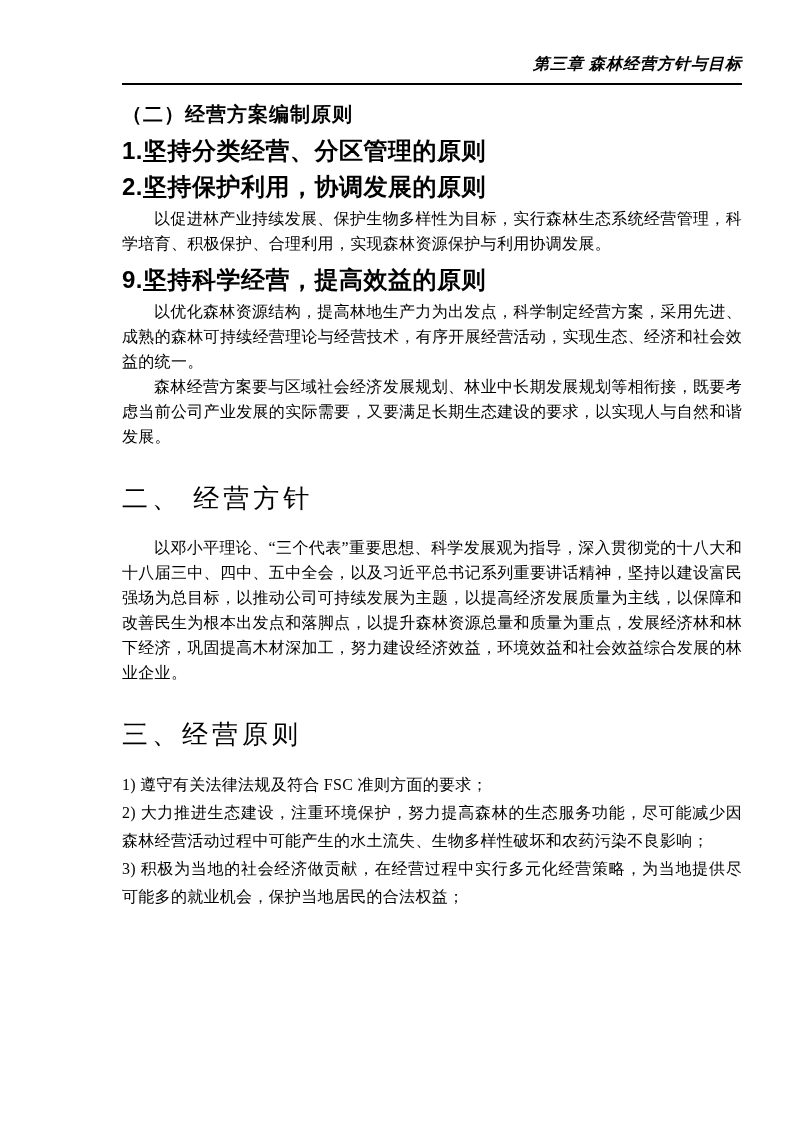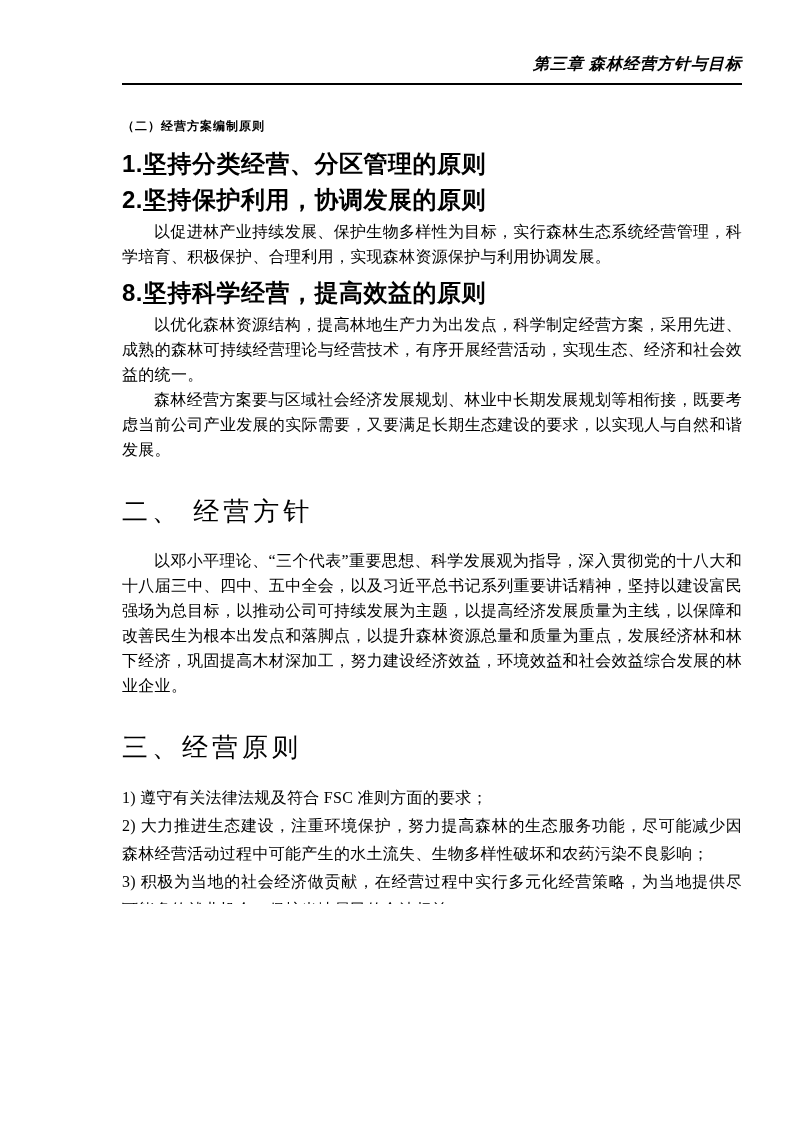--- a/index.html
+++ b/index.html
@@ -28,26 +28,26 @@
   }
   .header-text {
     font-size: 16px;
     font-weight: bold;
     font-style: italic;
     letter-spacing: 1px;
     line-height: 20px;
     font-family: "Liberation Serif", serif;
   }
   .subsection-title {
-    margin-top: 29px;
-    font-size: 12px;
+    margin-top: 16px;
+    font-size: 20px;
     font-weight: bold;
     letter-spacing: 1px;
     line-height: 26px;
-    font-family: Liberation Mono, monospace;
+    font-family: Liberation Sans, sans-serif;
   }
   .principle-heading {
     margin-top: 12px;
     margin-bottom: 7px;
     font-size: 24px;
     font-weight: bold;
     letter-spacing: 0.5px;
     line-height: 24px;
     font-family: "Liberation Sans", sans-serif;
   }
@@ -105,21 +105,21 @@
     <div class="principle-block">
       <div class="principle-heading">1.坚持分类经营、分区管理的原则</div>
     </div>
 
     <div class="principle-block">
       <div class="principle-heading">2.坚持保护利用，协调发展的原则</div>
       <p class="body-paragraph">以促进林产业持续发展、保护生物多样性为目标，实行森林生态系统经营管理，科学培育、积极保护、合理利用，实现森林资源保护与利用协调发展。</p>
     </div>
 
     <div class="principle-block">
-      <div class="principle-heading">8.坚持科学经营，提高效益的原则</div>
+      <div class="principle-heading">9.坚持科学经营，提高效益的原则</div>
       <p class="body-paragraph">以优化森林资源结构，提高林地生产力为出发点，科学制定经营方案，采用先进、成熟的森林可持续经营理论与经营技术，有序开展经营活动，实现生态、经济和社会效益的统一。</p>
     </div>
 
     <div class="principle-block">
       <p class="body-paragraph">森林经营方案要与区域社会经济发展规划、林业中长期发展规划等相衔接，既要考虑当前公司产业发展的实际需要，又要满足长期生态建设的要求，以实现人与自然和谐发展。</p>
     </div>
 
     <div class="section-title">二、 经营方针</div>
 
     <p class="body-paragraph">以邓小平理论、“三个代表”重要思想、科学发展观为指导，深入贯彻党的十八大和十八届三中、四中、五中全会，以及习近平总书记系列重要讲话精神，坚持以建设富民强场为总目标，以推动公司可持续发展为主题，以提高经济发展质量为主线，以保障和改善民生为根本出发点和落脚点，以提升森林资源总量和质量为重点，发展经济林和林下经济，巩固提高木材深加工，努力建设经济效益，环境效益和社会效益综合发展的林业企业。</p>

